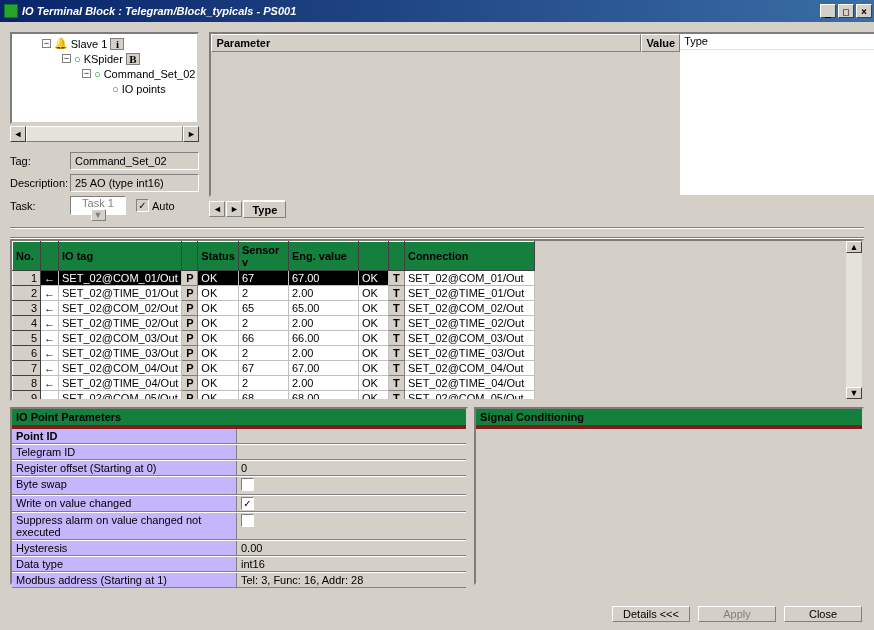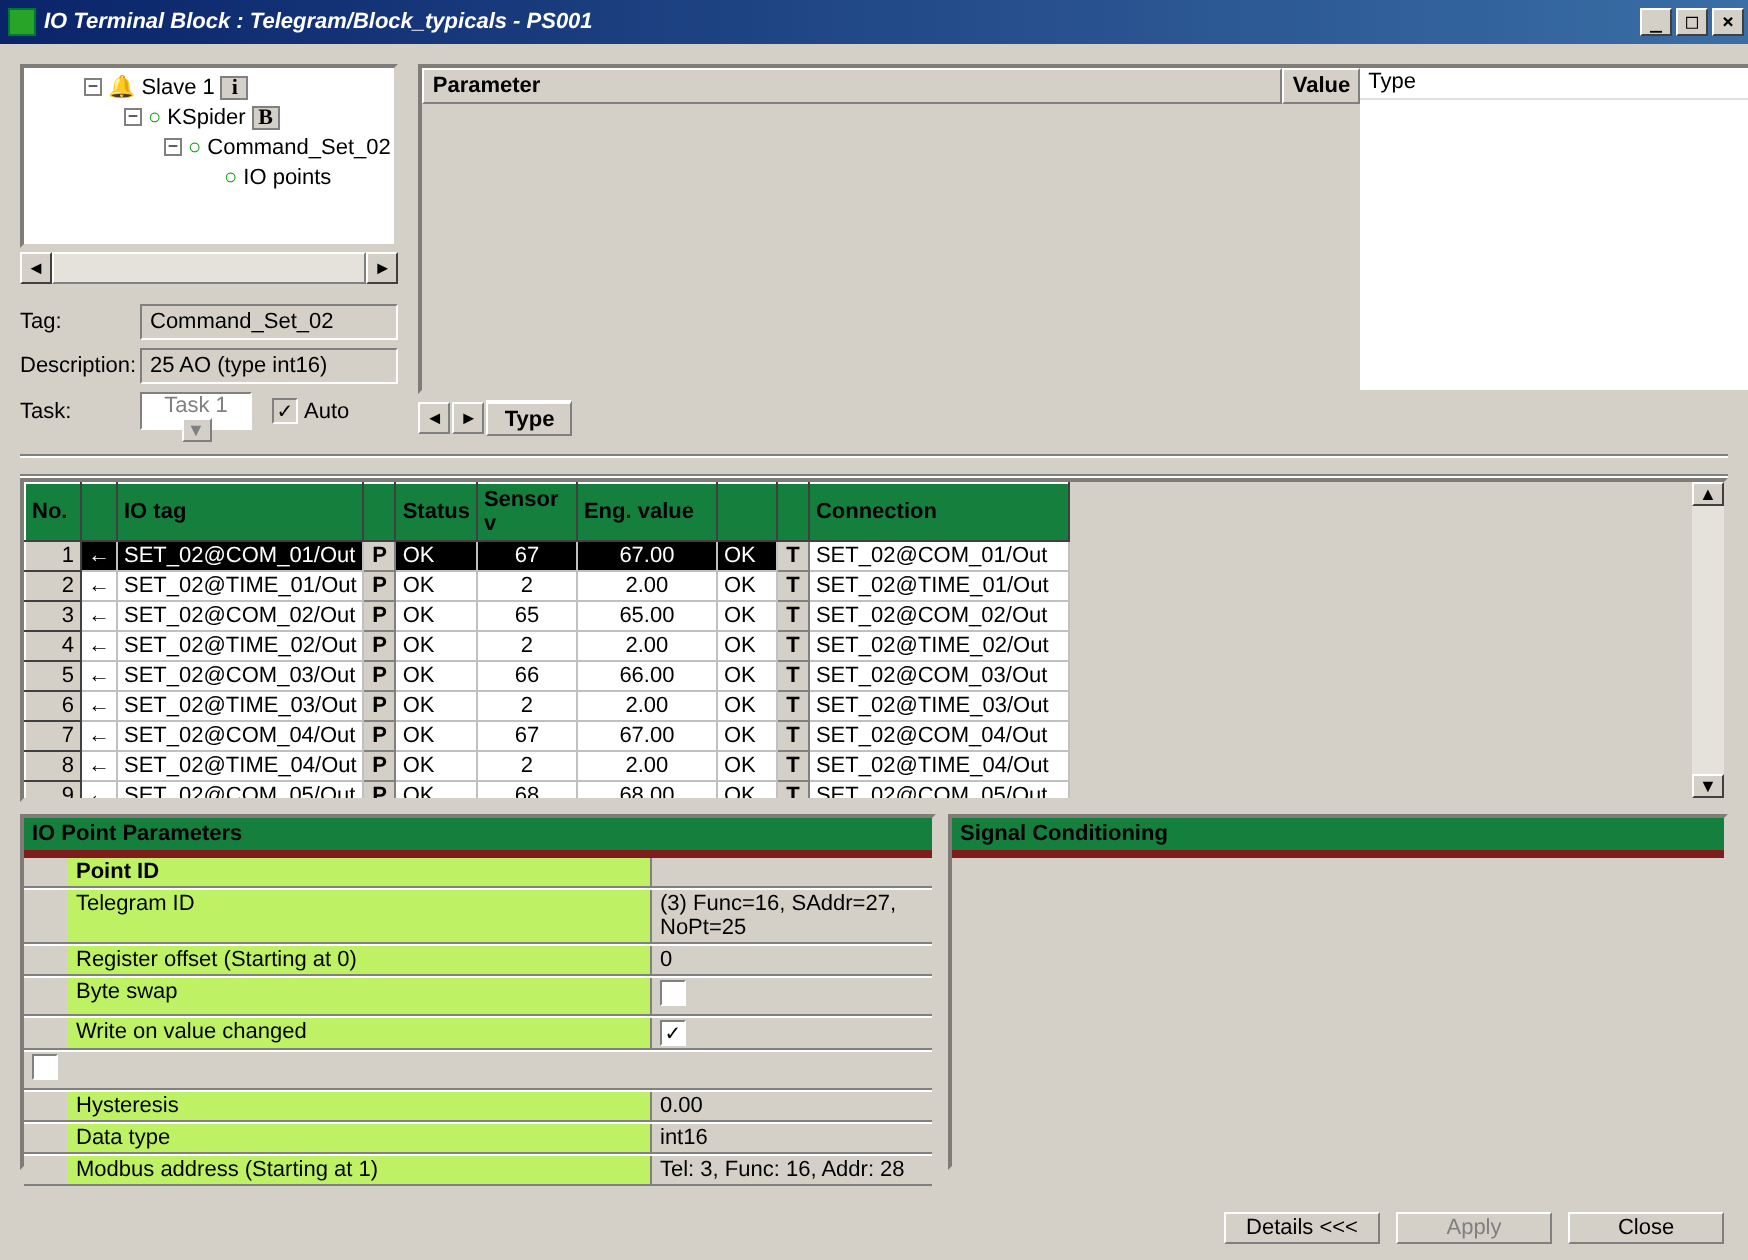--- a/index.html
+++ b/index.html
@@ -54,36 +54,36 @@
 .tab-strip .nav { width:16px; height:16px; margin-right:1px; display:flex;align-items:center;justify-content:center;font-size:9px;}
 .tab { border:1px solid #808080; border-top:2px solid #fff; border-left:1px solid #fff; background:#d4d0c8; padding:2px 8px; font-weight:bold; height:18px; }
 
 .separator { margin:8px 0; }
 
 
 .io-table-wrap { height:162px; border:2px inset #d4d0c8; background:#fff; display:flex; }
 .io-table { border-collapse:collapse; table-layout:fixed; }
 .io-table th { background:#15803d; border:1px solid #fff; border-right-color:#404040; border-bottom-color:#404040; font-weight:bold; padding:2px 3px; text-align:left; height:18px; font-size:11px; }
 .io-table td { border-right:1px solid #c0c0c0; border-bottom:1px solid #c0c0c0; padding:1px 3px; height:15px; font-size:11px; }
-.io-table td.right { text-align:center; }
+.io-table td.right { text-align:left; }
 .io-table .rowhdr { background:#d4d0c8; border:1px solid #fff; border-right-color:#404040; border-bottom-color:#404040; text-align:right; width:28px; }
 .io-table tr.sel td.seldata { background:#000; color:#fff; }
 .io-table .arrowcell { width:18px; text-align:center; }
 .io-table .iconcell { width:16px; text-align:center; background:#d4d0c8; border:1px solid #fff; border-right-color:#808080; border-bottom-color:#808080; font-weight:bold; }
 .io-right-pad { flex:1; background:#d4d0c8; }
 .io-scroll { width:16px; background:#e4e2da; display:flex; flex-direction:column; justify-content:space-between; }
 
 
 .bottom-row { display:flex; gap:6px; margin-top:6px; }
 .panel { flex:1; border:2px inset #d4d0c8; background:#d4d0c8; height:178px; display:flex; flex-direction:column; }
 .panel-title { font-weight:bold; padding:2px 4px; background:#15803d; border-bottom:4px solid #7f1d1d; }
 .pgrid { flex:1; }
 .pgrid-row { display:flex; border-bottom:1px solid #808080; border-top:1px solid #fff; }
 .pgrid-row:first-child { border-top:none; }
-.pgrid-label { width:292px; padding:1px 4px; border-right:1px solid #808080; background:#bef264;margin-left:22px; }
+.pgrid-label { width:225px; padding:1px 4px; border-right:1px solid #808080; background:#c4b5fd; }
 .pgrid-value { flex:1; padding:1px 4px; background:#d4d0c8; }
 .pgrid-value .checkbox { margin:0; }
 
 
 .footer { position:absolute; bottom:8px; right:12px; display:flex; gap:8px; }
 .btn { width:78px; height:16px; display:flex; align-items:center; justify-content:center; }
 .btn.disabled { color:#808080; }
 
 .arrowbtn { background:#d4d0c8; border:1px solid #fff; border-right-color:#404040; border-bottom-color:#404040; display:flex; align-items:center; justify-content:center; font-size:9px; }
 .larr::before { content:"◄"; font-size:9px;}
@@ -325,35 +325,35 @@
   <div class="bottom-row">
     <div class="panel">
       <div class="panel-title">IO Point Parameters</div>
       <div class="pgrid" id="pp-grid">
           <div class="pgrid-row">
             <div class="pgrid-label" style="font-weight: bold;">Point ID</div>
             <div class="pgrid-value"></div>
           </div>
           <div class="pgrid-row">
             <div class="pgrid-label">Telegram ID</div>
-            <div class="pgrid-value">(3) Func=16, SAddr=27, NoPt=25</div>
           </div>
           <div class="pgrid-row">
             <div class="pgrid-label">Register offset (Starting at 0)</div>
             <div class="pgrid-value">0</div>
           </div>
           <div class="pgrid-row">
             <div class="pgrid-label">Byte swap</div>
             <div class="pgrid-value"><span class="checkbox"></span></div>
           </div>
           <div class="pgrid-row">
             <div class="pgrid-label">Write on value changed</div>
             <div class="pgrid-value"><span class="checkbox">✓</span></div>
           </div>
           <div class="pgrid-row">
+            <div class="pgrid-label">Suppress alarm on value changed not executed</div>
             <div class="pgrid-value"><span class="checkbox"></span></div>
           </div>
           <div class="pgrid-row">
             <div class="pgrid-label">Hysteresis</div>
             <div class="pgrid-value">0.00</div>
           </div>
           <div class="pgrid-row">
             <div class="pgrid-label">Data type</div>
             <div class="pgrid-value">int16</div>
           </div>

